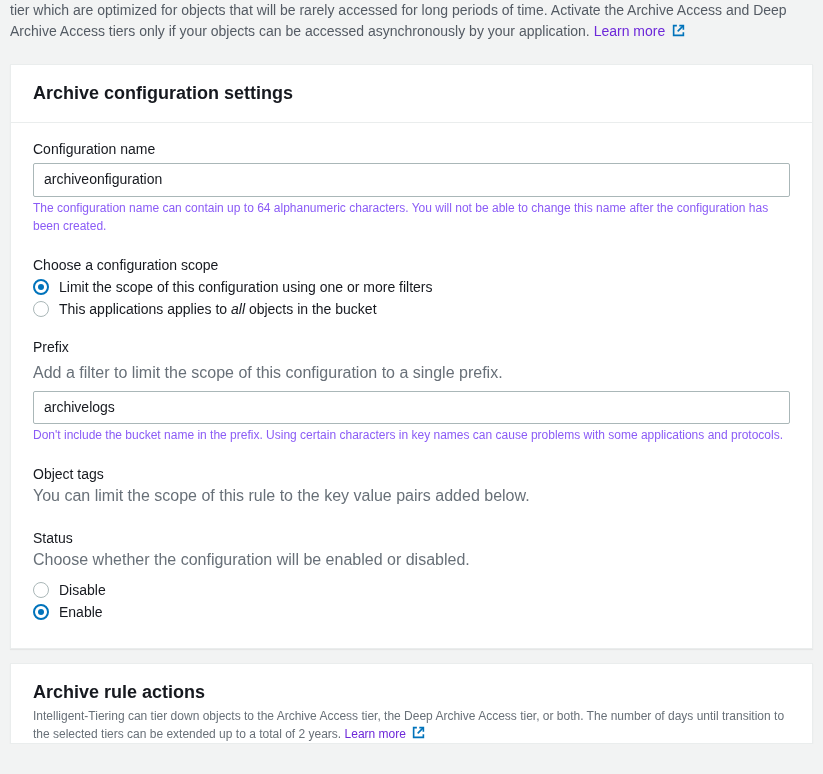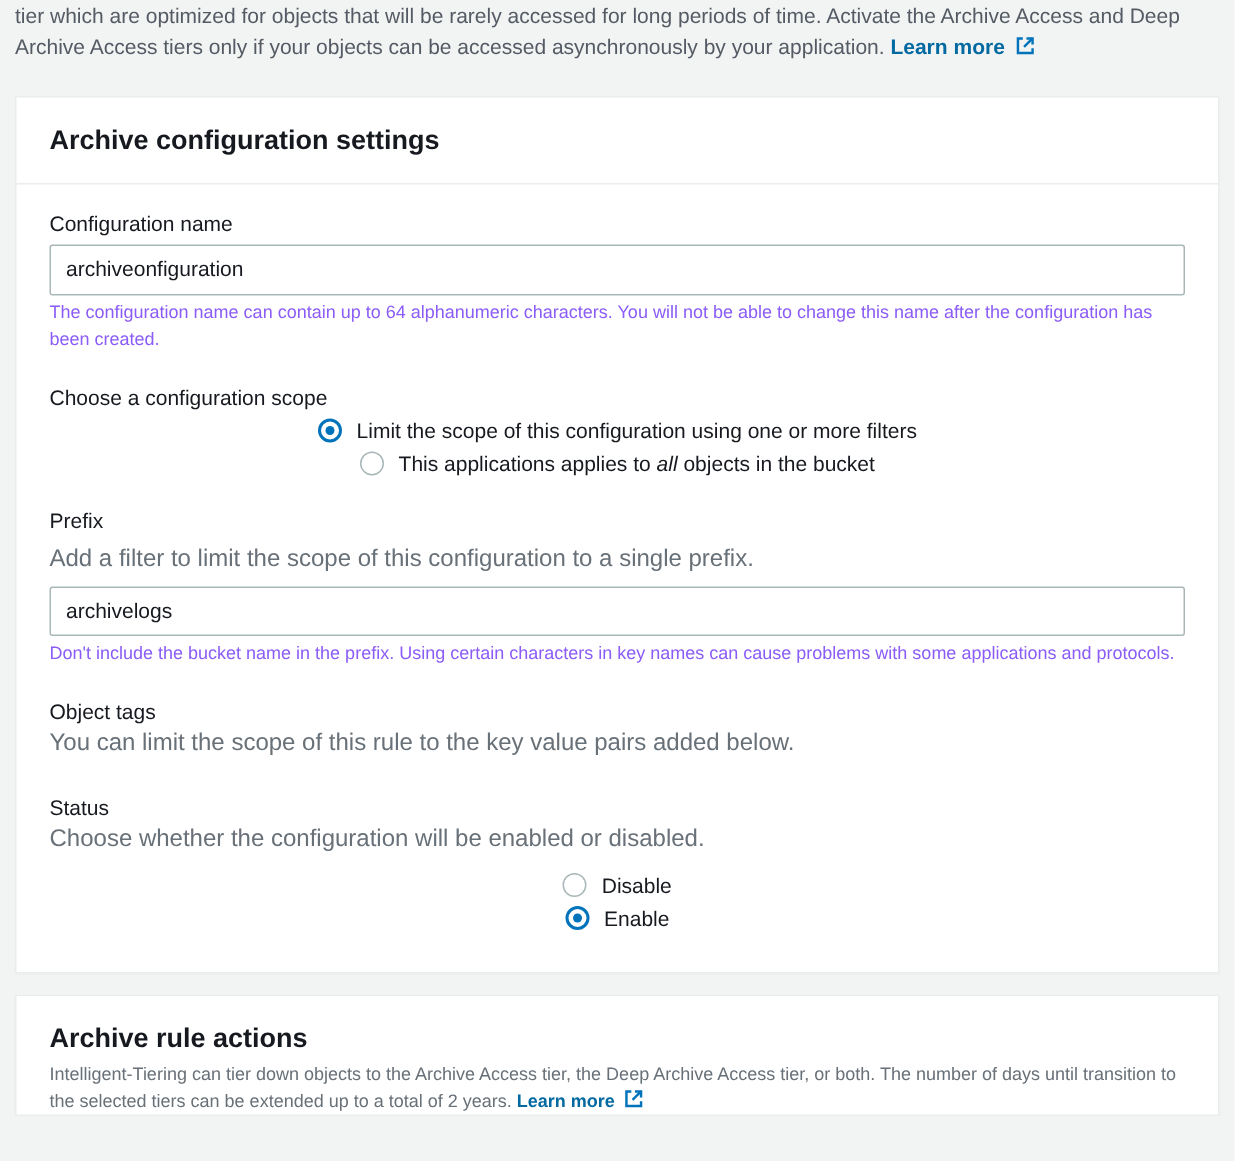--- a/index.html
+++ b/index.html
@@ -9,23 +9,22 @@
       color: #16191f;
       font-size: 14px;
       width: 823px;
     }
     .intro-text {
       padding: 0 10px 8px 10px;
       color: #545b64;
       line-height: 1.5;
     }
     .link {
-      color: #0369a1;
+      color: #6d28d9;
       text-decoration: none;
-      font-weight: bold;
     }
     .external-icon {
       display: inline-block;
       width: 13px;
       height: 13px;
       vertical-align: -1px;
       margin-left: 3px;
     }
     .panel {
       background: #fff;
@@ -65,21 +64,20 @@
       border: 1px solid #aab7b8;
       border-radius: 2px;
       color: #16191f;
       line-height: 1.4;
     }
     .radio-row {
       display: flex;
       align-items: center;
       margin: 6px 0;
       gap: 10px;
-      justify-content: center;
     }
     .radio-outer {
       width: 16px;
       height: 16px;
       border: 1px solid #aab7b8;
       border-radius: 50%;
       display: inline-flex;
       align-items: center;
       justify-content: center;
       flex-shrink: 0;

